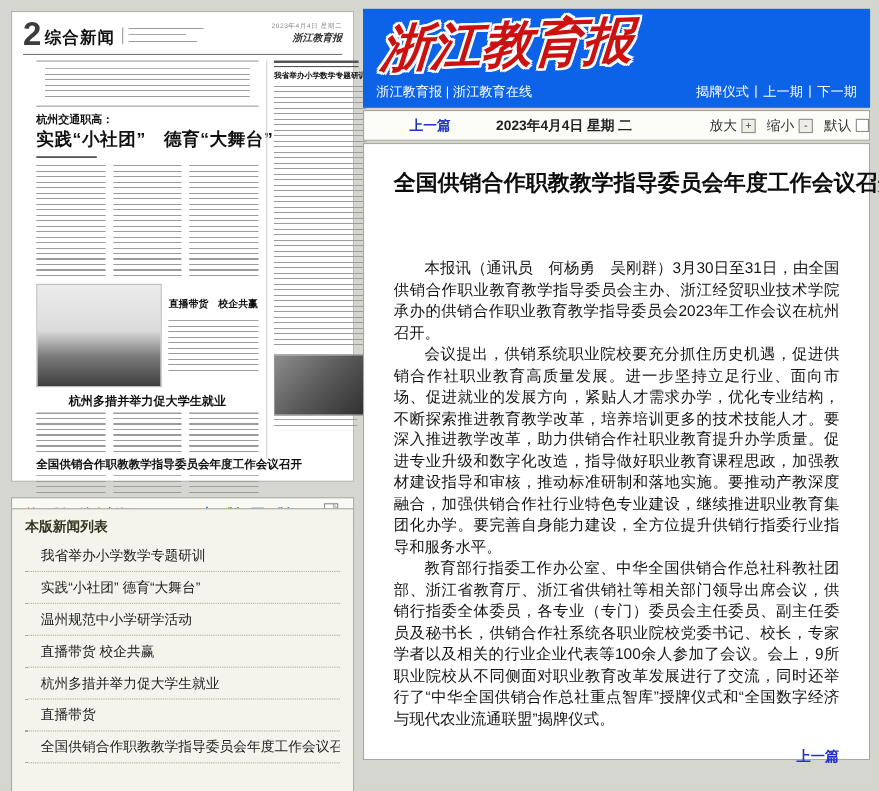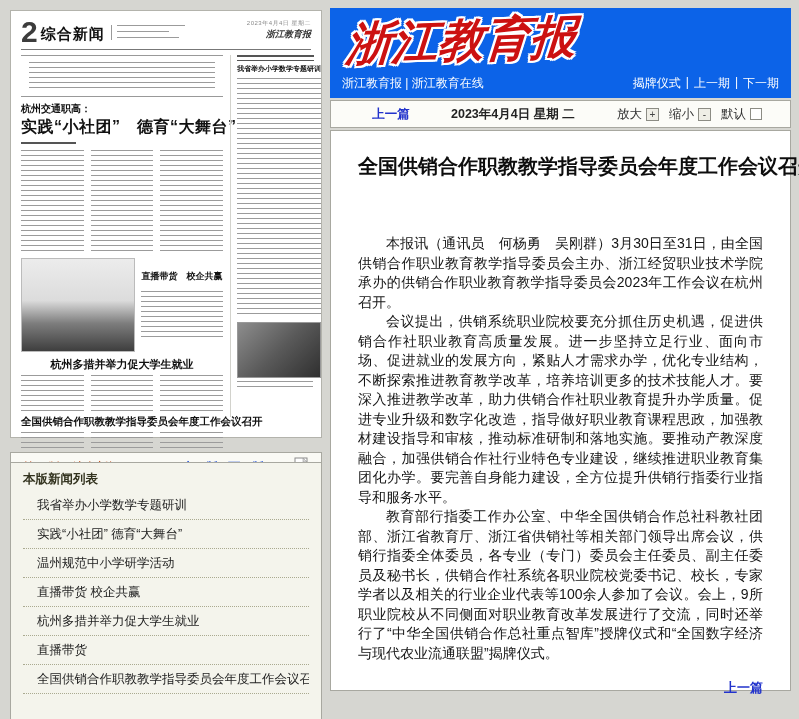--- a/index.html
+++ b/index.html
@@ -27,21 +27,21 @@
   }
   .np-header { display:flex; align-items:flex-start; }
   .np-pagenum { font-size:30px; font-weight:bold; color:#3c3c3c; line-height:26px; margin-right:3px; }
   .np-section { font-size:15px; font-weight:bold; color:#111; margin-top:6px; letter-spacing:1px; }
   .np-contact { border-left:1px solid #999; margin:6px 0 0 6px; padding-left:5px; display:flex; flex-direction:column; gap:3px; }
   .np-contact span { display:block; height:3px; width:68px; }
   .np-head-right { margin-left:auto; text-align:right; }
   .np-date-small { font-size:6px; color:#8a8a8a; letter-spacing:0.5px; }
   .np-papername { font-size:9px; font-weight:bold; font-style:italic; color:#333; font-family:"DejaVu Serif",serif; }
   .np-rule { border-top:1px solid #777; margin:4px 0 5px; }
-  .np-body { display:flex; gap:7px; height:362px; }
+  .np-body { display:flex; gap:7px; height:362px;margin-left:12px; }
   .np-main { width:202px; }
   .np-side { flex:1; border-left:1px solid #d2d2cc; padding-left:6px; }
   .intro-box { border-top:1px solid #999; border-bottom:1px solid #999; padding:6px 8px; margin-bottom:5px; }
   .intro-box .greek { height:28px; }
   .np-kicker { font-size:10px; font-weight:bold; margin:3px 0 1px; }
   .np-headline1 { font-size:16px; font-weight:bold; text-align:center; letter-spacing:0.5px; margin-bottom:4px; white-space:nowrap; }
   .np-byline { width:55px; height:4px; margin-bottom:4px; }
   .cols-a { height:102px; margin-bottom:6px; }
   .photo-row { display:flex; gap:6px; margin-bottom:5px; }
   .photo-main {
@@ -108,21 +108,21 @@
   .banner-bottom-right span.sep { margin:0 5px; }
 
   
   #toolbar {
     position:absolute; left:330px; top:100px; width:461px; height:28px;
     background:#fcfcf8; border:1px solid #a8a8a0;
     display:flex; align-items:center; font-size:12.5px;
   }
   .tb-prev { width:120px; text-align:center; color:#2233cc; font-weight:bold; cursor:pointer; }
   .tb-date { flex:1; font-weight:bold; color:#222; }
-  .tb-controls { display:flex; align-items:center; gap:4px; padding-right:28px; color:#333; }
+  .tb-controls { display:flex; align-items:center; gap:4px; padding-right:0; color:#333; }
   .tb-btn {
     width:13px; height:13px; background:#efeee6; border:1px solid #8c8c84;
     font-size:10px; line-height:11px; text-align:center; color:#444; cursor:pointer; margin-right:6px;
   }
   .tb-check { width:12px; height:12px; background:#fff; border:1px solid #8c8c84; cursor:pointer; }
 
   
   #article {
     position:absolute; left:330px; top:130px; width:461px; height:561px;
     background:#fff; border:1px solid #a8a8a0; padding:22px 27px 0;

